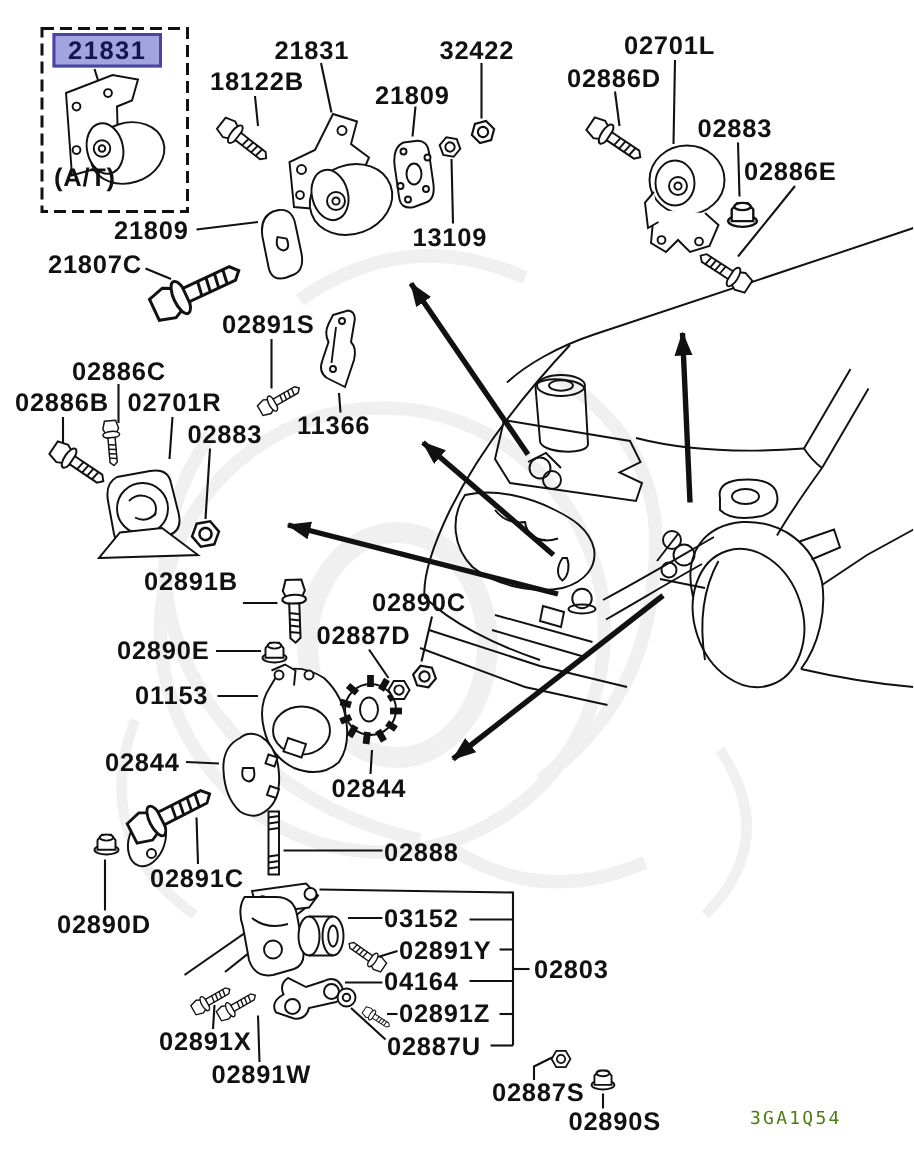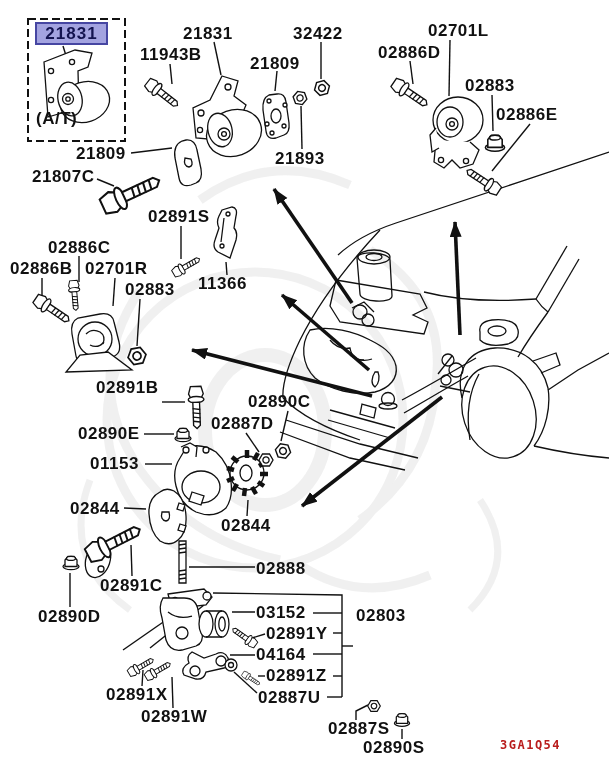--- a/index.html
+++ b/index.html
@@ -3,21 +3,21 @@
 <meta charset="utf-8">
 <style>
   html,body{margin:0;padding:0;background:#fff;}
   .stage{position:relative;width:609px;height:768px;background:#fff;overflow:hidden;
          font-family:"Liberation Sans","DejaVu Sans",sans-serif;border-radius:29px;}
   svg{position:absolute;left:0;top:0;}
   .lbl{position:absolute;font-size:17px;font-weight:bold;color:#111;letter-spacing:.5px;
        line-height:15px;white-space:nowrap;}
   .lbl.selected{background:#a3a3e0;border:2px solid #4646a2;color:#141450;
        text-align:center;width:69px;height:19px;line-height:19px;letter-spacing:1px;}
-  .code{position:absolute;font-size:12px;font-weight:bold;color:#b91c1c;
+  .code{position:absolute;font-size:12px;font-weight:normal;color:#4d7c0f;
         letter-spacing:1.5px;font-family:"DejaVu Sans Mono","Liberation Mono",monospace;}
 </style>
 </head>
 <body>
 
 <div class="stage">
 
 <svg width="609" height="768" viewBox="0 0 609 768">
   <defs>
     <marker id="ah" markerUnits="userSpaceOnUse" markerWidth="18" markerHeight="14" refX="15" refY="6" orient="auto">
@@ -320,28 +320,28 @@
     <use href="#nut" transform="translate(266,460)"></use>
     <use href="#fnut" transform="translate(71,562)"></use>
     <use href="#nut" transform="translate(374,706) scale(0.9)"></use>
     <use href="#fnut" transform="translate(402,719) scale(0.95)"></use>
   </g>
 </svg>
 
 <div class="lbl selected" style="left:35px;top:22px">21831</div>
 <div class="lbl" style="left:36px;top:111px">(A/T)</div>
 <div class="lbl" style="left:183px;top:26px">21831</div>
-<div class="lbl" style="left:140px;top:47px">11943B</div>
+<div class="lbl" style="left:140px;top:47px">18122B</div>
 <div class="lbl" style="left:250px;top:56px">21809</div>
 <div class="lbl" style="left:293px;top:26px">32422</div>
-<div class="lbl" style="left:428px;top:23px">02701L</div>
+<div class="lbl" style="left:416px;top:23px">02701L</div>
 <div class="lbl" style="left:378px;top:45px">02886D</div>
 <div class="lbl" style="left:465px;top:78px">02883</div>
 <div class="lbl" style="left:496px;top:107px">02886E</div>
-<div class="lbl" style="left:275px;top:151px">21893</div>
+<div class="lbl" style="left:275px;top:151px">13109</div>
 <div class="lbl" style="left:76px;top:146px">21809</div>
 <div class="lbl" style="left:32px;top:169px">21807C</div>
 <div class="lbl" style="left:148px;top:209px">02891S</div>
 <div class="lbl" style="left:48px;top:240px">02886C</div>
 <div class="lbl" style="left:10px;top:261px">02886B</div>
 <div class="lbl" style="left:85px;top:261px">02701R</div>
 <div class="lbl" style="left:125px;top:282px">02883</div>
 <div class="lbl" style="left:198px;top:276px">11366</div>
 <div class="lbl" style="left:96px;top:380px">02891B</div>
 <div class="lbl" style="left:248px;top:394px">02890C</div>
@@ -349,22 +349,22 @@
 <div class="lbl" style="left:78px;top:426px">02890E</div>
 <div class="lbl" style="left:90px;top:456px">01153</div>
 <div class="lbl" style="left:70px;top:501px">02844</div>
 <div class="lbl" style="left:221px;top:518px">02844</div>
 <div class="lbl" style="left:256px;top:561px">02888</div>
 <div class="lbl" style="left:100px;top:578px">02891C</div>
 <div class="lbl" style="left:38px;top:609px">02890D</div>
 <div class="lbl" style="left:256px;top:605px">03152</div>
 <div class="lbl" style="left:266px;top:626px">02891Y</div>
 <div class="lbl" style="left:256px;top:647px">04164</div>
-<div class="lbl" style="left:356px;top:608px">02803</div>
+<div class="lbl" style="left:356px;top:639px">02803</div>
 <div class="lbl" style="left:266px;top:668px">02891Z</div>
 <div class="lbl" style="left:258px;top:690px">02887U</div>
 <div class="lbl" style="left:106px;top:687px">02891X</div>
 <div class="lbl" style="left:141px;top:709px">02891W</div>
 <div class="lbl" style="left:328px;top:721px">02887S</div>
-<div class="lbl" style="left:363px;top:740px">02890S</div>
+<div class="lbl" style="left:379px;top:740px">02890S</div>
 <div class="code" style="left:500px;top:738px">3GA1Q54</div>
 
 </div>
 
 </body></html>

